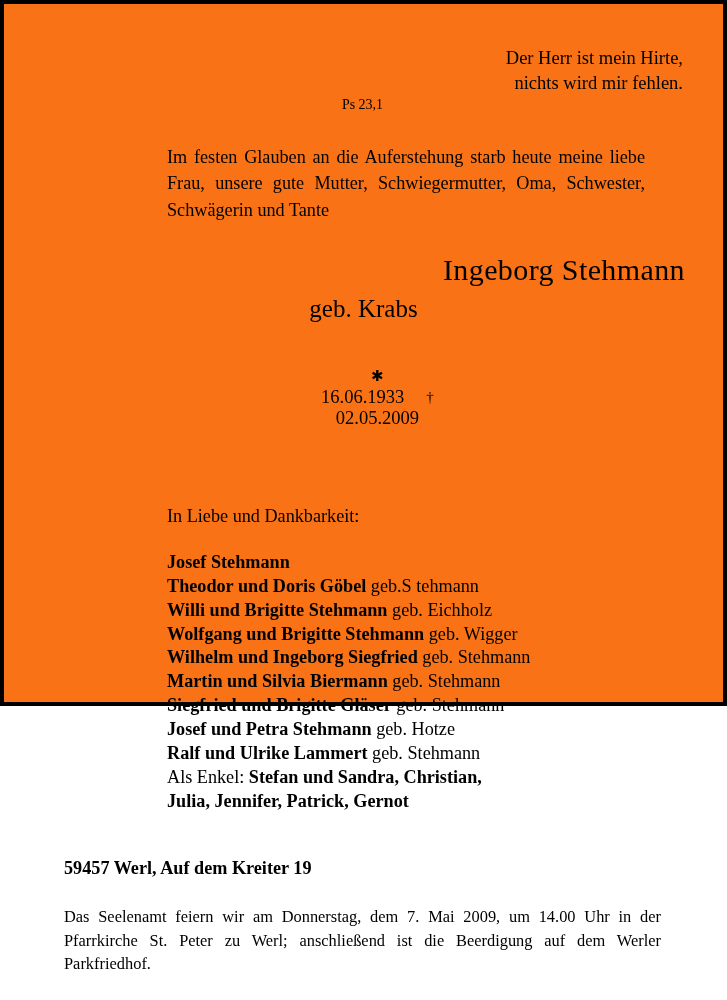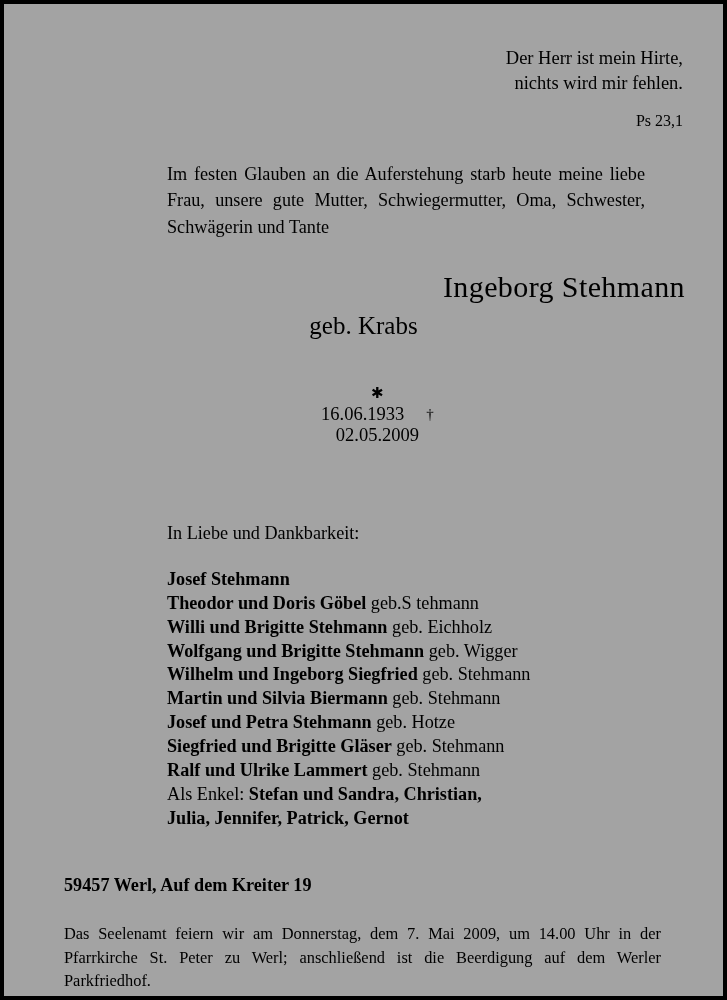--- a/index.html
+++ b/index.html
@@ -10,47 +10,47 @@
   body {
     width: 727px;
     height: 1000px;
     font-family: "Liberation Serif", serif;
     color: #000000;
     overflow: hidden;
   }
   .page {
     position: relative;
     width: 727px;
-    height: 1000px;
+    height: 706px;
     box-sizing: border-box;
     border: 4px solid #000000;
-    background: #a3a3a3;
+    background: #f97316;
   }
   .inner {
     position: absolute;
     left: 0;
     top: 0;
     right: 0;
     bottom: 0;
     padding: 34px 38px 20px 38px;
     box-sizing: border-box;
   }
 
   
   .verse {
     text-align: right;
     font-size: 18.5px;
     line-height: 1.35;
     margin-right: 2px;
     margin-top: 8px;
   }
   .verse-ref {
-    text-align: right;
-    font-size: 16px;
-    margin-top: 16px;
+    text-align: center;
+    font-size: 14px;
+    margin-top: 1px;
     margin-right: 2px;
   }
 
   
   .intro {
     margin: 31px 40px 0 125px;
     font-size: 18.2px;
     line-height: 1.45;
     text-align: justify;
     text-justify: inter-word;
@@ -143,22 +143,22 @@
 
     <div class="dedication">In Liebe und Dankbarkeit:</div>
 
     <div class="family">
       <div><span class="b">Josef Stehmann</span><span></span></div>
       <div><span class="b">Theodor und Doris Göbel</span><span> geb.S tehmann</span></div>
       <div><span class="b">Willi und Brigitte Stehmann</span><span> geb. Eichholz</span></div>
       <div><span class="b">Wolfgang und Brigitte Stehmann</span><span> geb. Wigger</span></div>
       <div><span class="b">Wilhelm und Ingeborg Siegfried</span><span> geb. Stehmann</span></div>
       <div><span class="b">Martin und Silvia Biermann</span><span> geb. Stehmann</span></div>
+      <div><span class="b">Siegfried und Brigitte Gläser</span><span> geb. Stehmann</span></div>
       <div><span class="b">Josef und Petra Stehmann</span><span> geb. Hotze</span></div>
-      <div><span class="b">Siegfried und Brigitte Gläser</span><span> geb. Stehmann</span></div>
       <div><span class="b">Ralf und Ulrike Lammert</span><span> geb. Stehmann</span></div>
       <div><span>Als Enkel: </span><span class="b">Stefan und Sandra, Christian,</span></div>
       <div><span class="b">Julia, Jennifer, Patrick, Gernot</span></div>
     </div>
 
     <div class="address"><span>59457 Werl,</span><span class="plain"> Auf dem Kreiter 19</span></div>
 
     <div class="notices">
       <p>Das Seelenamt feiern wir am Donnerstag, dem 7. Mai 2009, um 14.00 Uhr in der Pfarrkirche St. Peter zu Werl; anschließend ist die Beerdigung auf dem Werler Parkfriedhof.</p>
 

